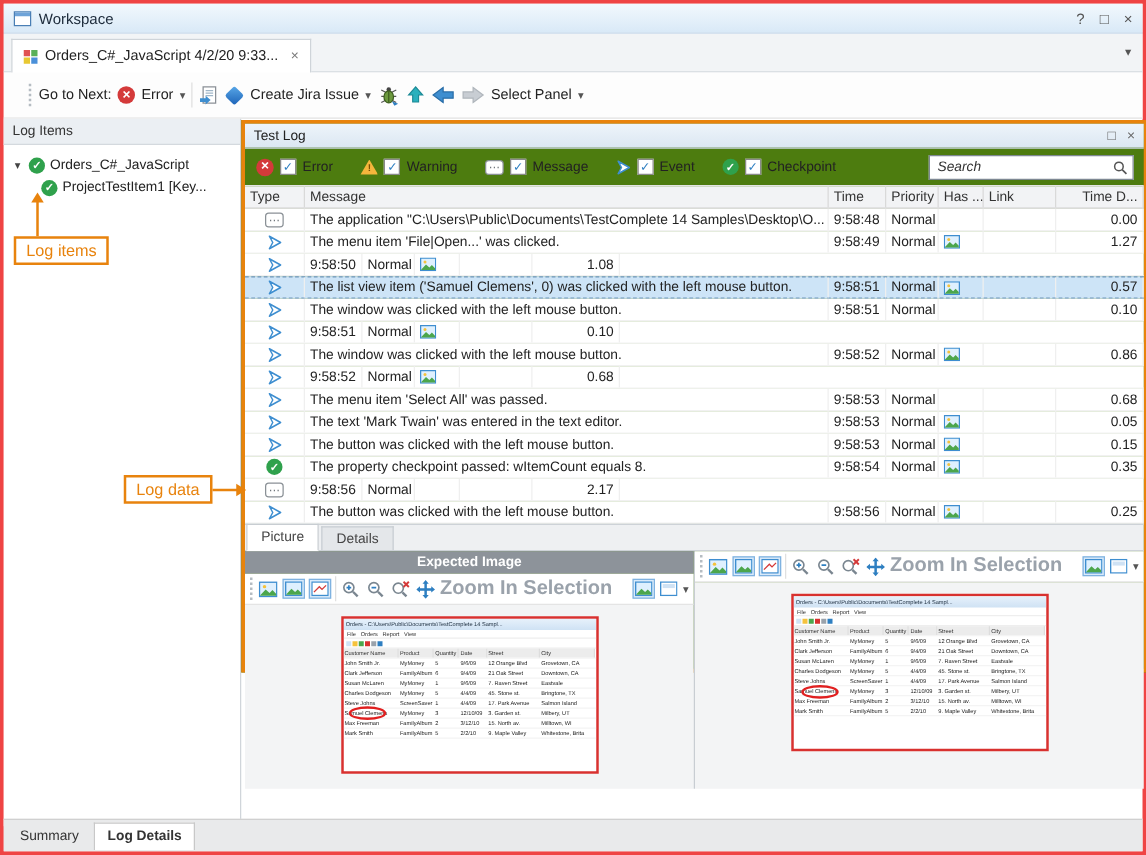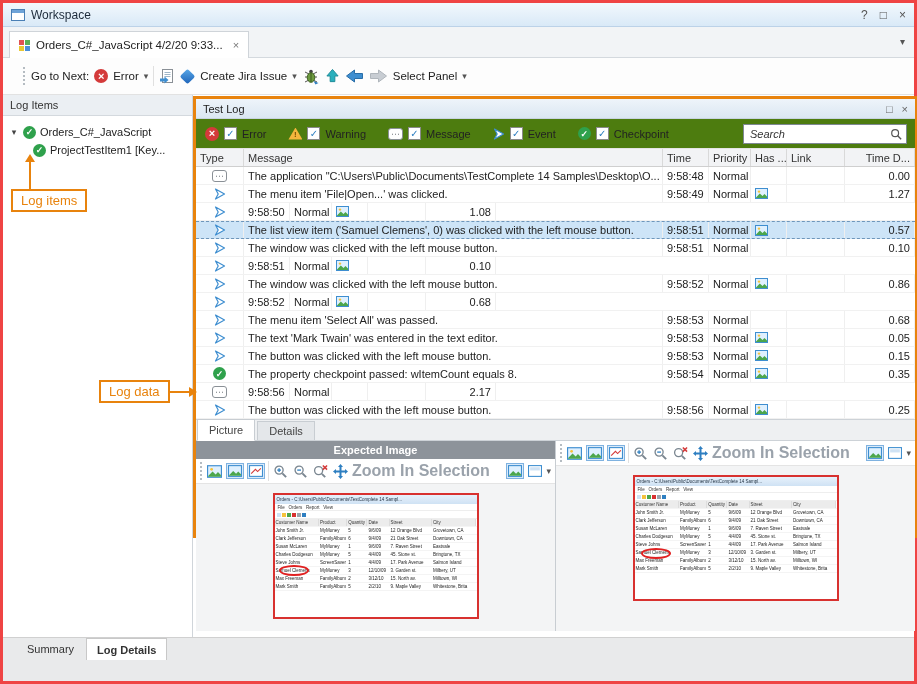--- a/index.html
+++ b/index.html
@@ -91,21 +91,21 @@
   .mini-menu{height:7px;display:flex;align-items:center;padding:0 3px;font-size:4.5px;color:#333;border-bottom:1px solid #eee;white-space:pre}
   .mini-toolbar{height:8px;display:flex;align-items:center;gap:1px;padding:0 2px;border-bottom:1px solid #eee}
   .mini-toolbar b{width:4px;height:4px;display:block}
   .mini-grid{position:relative}
   .mg-row{display:flex;height:8px;border-bottom:1px solid #f4f4f4}
   .mg-cell{overflow:hidden;white-space:nowrap;padding:0 1px;font-size:4.5px;line-height:8px;color:#222;flex:none}
   .mg-head .mg-cell{background:#ececec;border-right:1px solid #ddd;color:#333}
   .red-circle{position:absolute;width:30px;height:11px;border:2px solid #e02020;border-radius:50%;z-index:5}
 
   
-  .statusbar{position:absolute;left:0;bottom:0;right:0;height:44px;background:#e9eaeb;border-top:1px solid #d0d0d0;display:flex;align-items:flex-start;gap:2px;padding-left:14px}
+  .statusbar{position:absolute;left:0;bottom:0;right:0;height:26px;background:#e9eaeb;border-top:1px solid #d0d0d0;display:flex;align-items:center;gap:2px;padding-left:3px}
   .sb-tab{height:22px;padding:0 10px;display:flex;align-items:center;color:#333}
   .sb-tab.active{background:#fff;border:1px solid #c8c8c8;border-bottom:none;font-weight:bold}
 
   
   .ann-box{position:absolute;border:2px solid #e8830d;background:#fff;color:#e8830d;font-size:13px;padding:2px 8px;z-index:60;white-space:nowrap}
   .ann-vline{position:absolute;left:26px;top:158px;width:2px;height:30px;background:#e8830d;z-index:59}
   .ann-varrow{position:absolute;left:22px;top:151px;width:0;height:0;border-left:5px solid transparent;border-right:5px solid transparent;border-bottom:8px solid #e8830d;z-index:59}
   .ann-hline{position:absolute;left:163px;top:388px;width:25px;height:2px;background:#e8830d;z-index:59}
   .ann-harrow{position:absolute;left:186px;top:384px;width:0;height:0;border-top:5px solid transparent;border-bottom:5px solid transparent;border-left:8px solid #e8830d;z-index:59}
   .ic-svg{flex:none}

